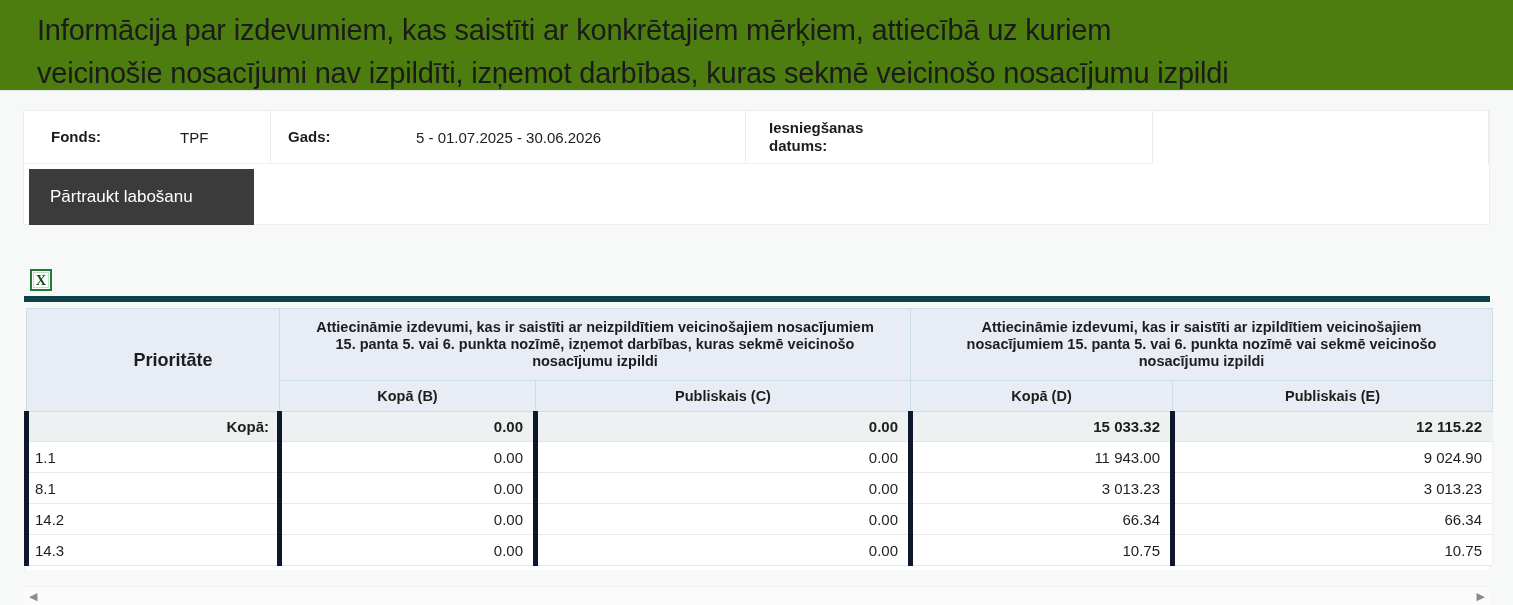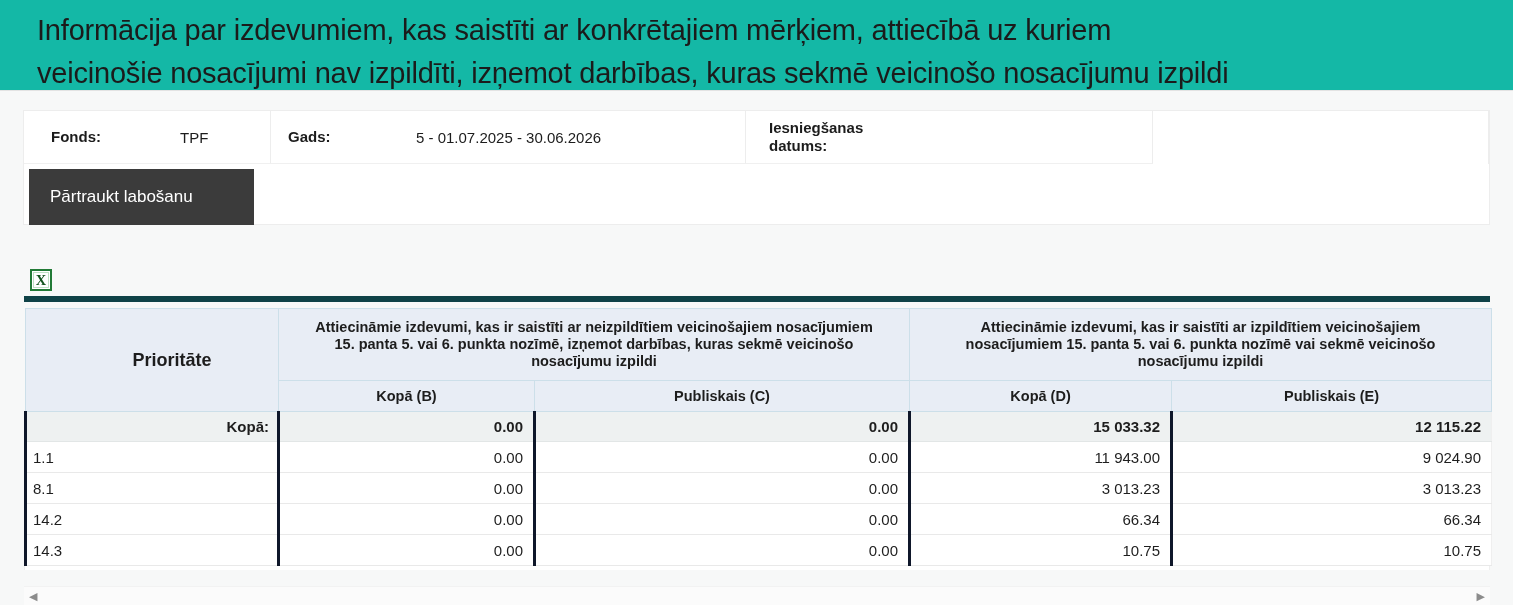--- a/index.html
+++ b/index.html
@@ -6,21 +6,21 @@
   html, body { width: 1513px; height: 605px; overflow: hidden; }
   body {
     font-family: "Liberation Sans", sans-serif;
     background: #f7f8f8;
     color: #1e1e1e;
     position: relative;
   }
 
   
   .title-block {
-    background: #14b8a6;
+    background: #4d7c0f;
     padding: 9px 40px 12px 37px;
     border-bottom: 1px solid #e3e3e3;
     height: 91px;
   }
   .title-block h1 {
     font-size: 29px;
     font-weight: 400;
     color: #1b1b1b;
     line-height: 43px;
     letter-spacing: -0.2px;
@@ -86,21 +86,21 @@
     color: #1d1d1d;
     text-align: center;
     vertical-align: middle;
   }
   .th-group { font-size: 14.5px; line-height: 17px; padding: 6px 28px; height: 72px; }
   .th-sub   { height: 31px; font-size: 14.5px; }
   .th-priority { font-size: 18px; padding-left: 40px; }
   .datatable tbody td {
     background: #ffffff;
     border-bottom: 1px solid #e9e9e9;
-    border-left: 3px solid #0f172a;
+    border-left: 5px solid #0f172a;
     border-right: 1px solid #efefef;
     height: 31px;
     padding: 0 10px 0 6px;
     vertical-align: middle;
   }
   .datatable tbody td.num { text-align: right; }
   .datatable tr.totals td {
     background: #eef1f1;
     font-weight: 700;
     height: 30px;

